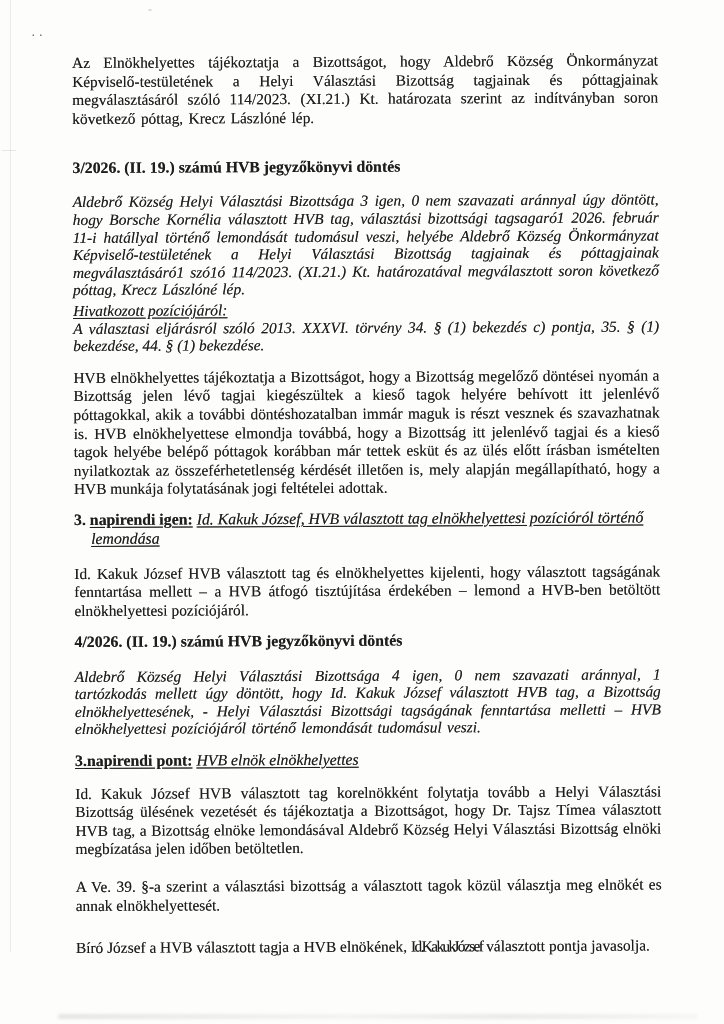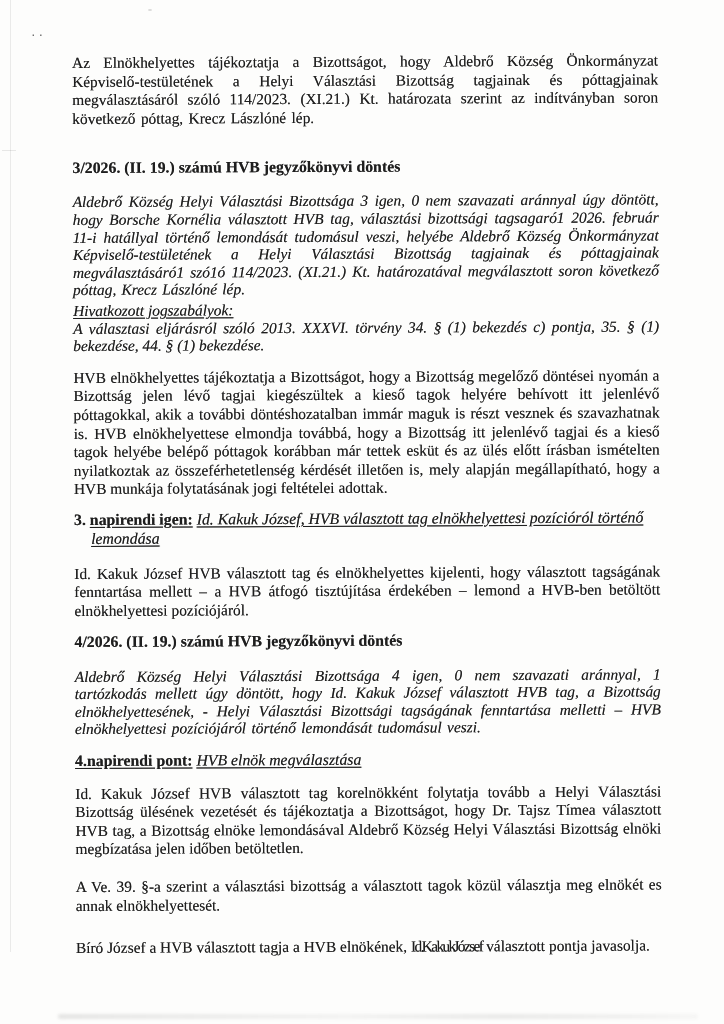--- a/index.html
+++ b/index.html
@@ -132,37 +132,37 @@
   <div class="dots-mark">..</div>
 
   <div class="content">
 
     <p class="just wide intro">Az Elnökhelyettes tájékoztatja a Bizottságot, hogy Aldebrő Község Önkormányzat Képviselő-testületének a Helyi Választási Bizottság tagjainak és póttagjainak megválasztásáról szóló 114/2023. (XI.21.) Kt. határozata szerint az indítványban soron következő póttag, Krecz Lászlóné lép.</p>
 
     <p class="head h-dec3">3/2026. (II. 19.) számú HVB jegyzőkönyvi döntés</p>
 
     <p class="it just wide dec3-body">Aldebrő Község Helyi Választási Bizottsága 3 igen, 0 nem szavazati aránnyal úgy döntött, hogy Borsche Kornélia választott HVB tag, választási bizottsági tagsagaró1 2026. február 11-i hatállyal történő lemondását tudomásul veszi, helyébe Aldebrő Község Önkormányzat Képviselő-testületének a Helyi Választási Bizottság tagjainak és póttagjainak megválasztásáró1 szó1ó 114/2023. (XI.21.) Kt. határozatával megválasztott soron következő póttag, Krecz Lászlóné lép.</p>
 
-    <p class="it just refs"><span class="u">Hivatkozott jogszabályok:</span><br>
+    <p class="it just refs"><span class="u">Hivatkozott pozíciójáról:</span><br>
       <span>A választasi eljárásról szóló 2013. XXXVI. törvény 34. § (1) bekezdés c) pontja, 35. § (1) bekezdése, 44. § (1) bekezdése.</span></p>
 
     <p class="just deputy-info">HVB elnökhelyettes tájékoztatja a Bizottságot, hogy a Bizottság megelőző döntései nyomán a Bizottság jelen lévő tagjai kiegészültek a kieső tagok helyére behívott itt jelenlévő póttagokkal, akik a további döntéshozatalban immár maguk is részt vesznek és szavazhatnak is. HVB elnökhelyettese elmondja továbbá, hogy a Bizottság itt jelenlévő tagjai és a kieső tagok helyébe belépő póttagok korábban már tettek esküt és az ülés előtt írásban ismételten nyilatkoztak az összeférhetetlenség kérdését illetően is, mely alapján megállapítható, hogy a HVB munkája folytatásának jogi feltételei adottak.</p>
 
     <p class="agenda agenda3"><span class="bold">3.</span>
       <span class="bold u">napirendi igen:</span>
       <span class="it u">Id. Kakuk József, HVB választott tag elnökhelyettesi pozícióról történő lemondása</span></p>
 
     <p class="just agenda3-par">Id. Kakuk József HVB választott tag és elnökhelyettes kijelenti, hogy választott tagságának fenntartása mellett – a HVB átfogó tisztújítása érdekében – lemond a HVB-ben betöltött elnökhelyettesi pozíciójáról.</p>
 
     <p class="head h-dec4">4/2026. (II. 19.) számú HVB jegyzőkönyvi döntés</p>
 
     <p class="it just wide dec4-body">Aldebrő Község Helyi Választási Bizottsága 4 igen, 0 nem szavazati aránnyal, 1 tartózkodás mellett úgy döntött, hogy Id. Kakuk József választott HVB tag, a Bizottság elnökhelyettesének, - Helyi Választási Bizottsági tagságának fenntartása melletti – HVB elnökhelyettesi pozíciójáról történő lemondását tudomásul veszi.</p>
 
-    <p class="agenda agenda4"><span class="bold u">4.napirendi pont:</span>
-      <span class="it u">HVB elnök megválasztása</span></p>
+    <p class="agenda agenda4"><span class="bold u">3.napirendi pont:</span>
+      <span class="it u">HVB elnök elnökhelyettes</span></p>
 
     <p class="just agenda4-par1">Id. Kakuk József HVB választott tag korelnökként folytatja tovább a Helyi Választási Bizottság ülésének vezetését és tájékoztatja a Bizottságot, hogy Dr. Tajsz Tímea választott HVB tag, a Bizottság elnöke lemondásával Aldebrő Község Helyi Választási Bizottság elnöki megbízatása jelen időben betöltetlen.</p>
 
     <p class="just agenda4-par2">A Ve. 39. §-a szerint a választási bizottság a választott tagok közül választja meg elnökét es annak elnökhelyettesét.</p>
 
     <p><span>Bíró József a HVB választott tagja a HVB elnökének,</span>
       <span class="condensed">Id. Kakuk József</span>
       <span>választott pontja javasolja.</span></p>
 
   </div>

